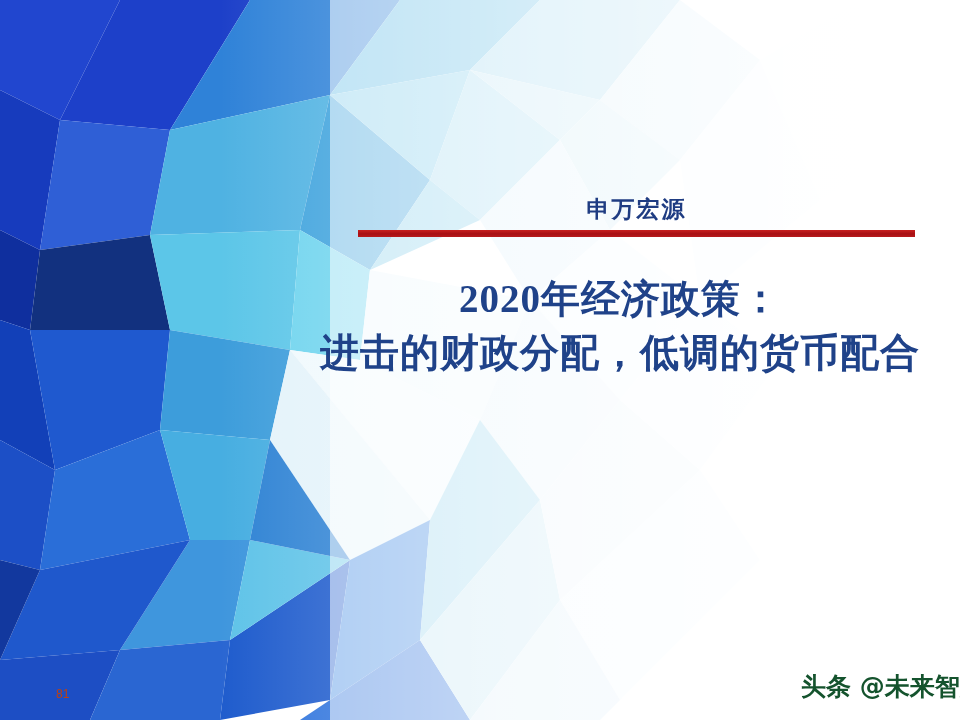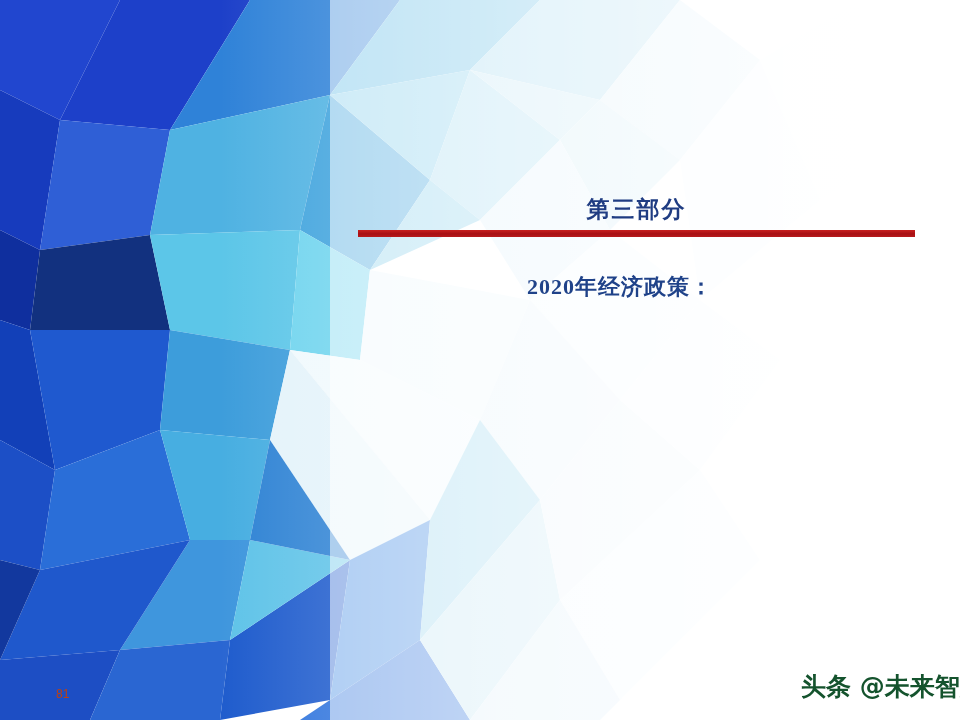--- a/index.html
+++ b/index.html
@@ -51,21 +51,21 @@
 
   
   .title-block {
     position: absolute;
     left: 300px;
     top: 272px;
     width: 640px;
     text-align: center;
   }
   .title-line {
-    font-size: 22px;
+    font-size: 39px;
     font-weight: bold;
     color: #1f4289;
     line-height: 1.38;
     letter-spacing: 1px;
     white-space: nowrap;
   }
 
   
   .page-number {
     position: absolute;
@@ -175,26 +175,27 @@
     <polygon points="560,600 700,470 760,560 620,700" fill="#f2f9fd"></polygon>
     <polygon points="470,720 560,600 620,700 600,720" fill="#dfeff9"></polygon>
     <polygon points="760,60 860,0 960,120 820,200" fill="#fafdff"></polygon>
     <polygon points="680,160 760,60 820,200 700,300" fill="#f4fafd"></polygon>
 
     <rect x="220" y="0" width="740" height="720" fill="url(#fadeRight)" opacity="0.92"></rect>
     <rect x="330" y="0" width="630" height="720" fill="#ffffff" opacity="0.55"></rect>
   </svg>
 
   <div class="section-block">
-    <div class="section-label">第三部分</div>
+    <div class="section-label">申万宏源</div>
     <div class="section-rule"></div>
   </div>
 
   <div class="title-block">
     <div class="title-line">2020年经济政策：</div>
+    <div class="title-line">进击的财政分配，低调的货币配合</div>
   </div>
 
   <div class="page-number">81</div>
 
 
   <div class="watermark">头条 @未来智库</div>
 
 </div>
 
 </body></html>

